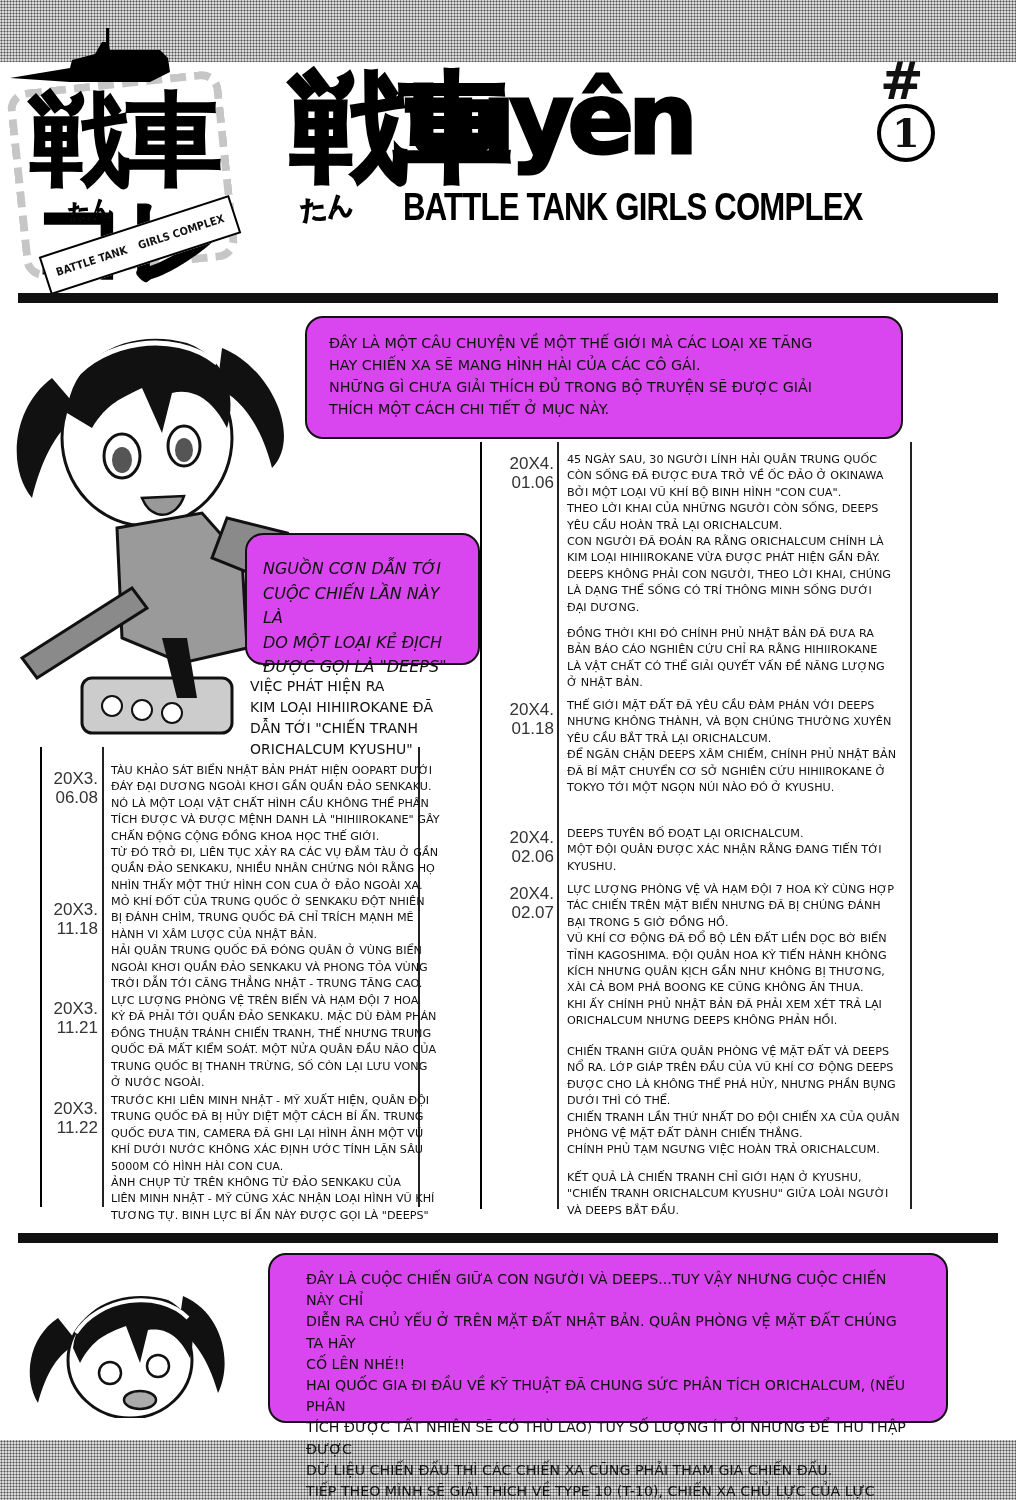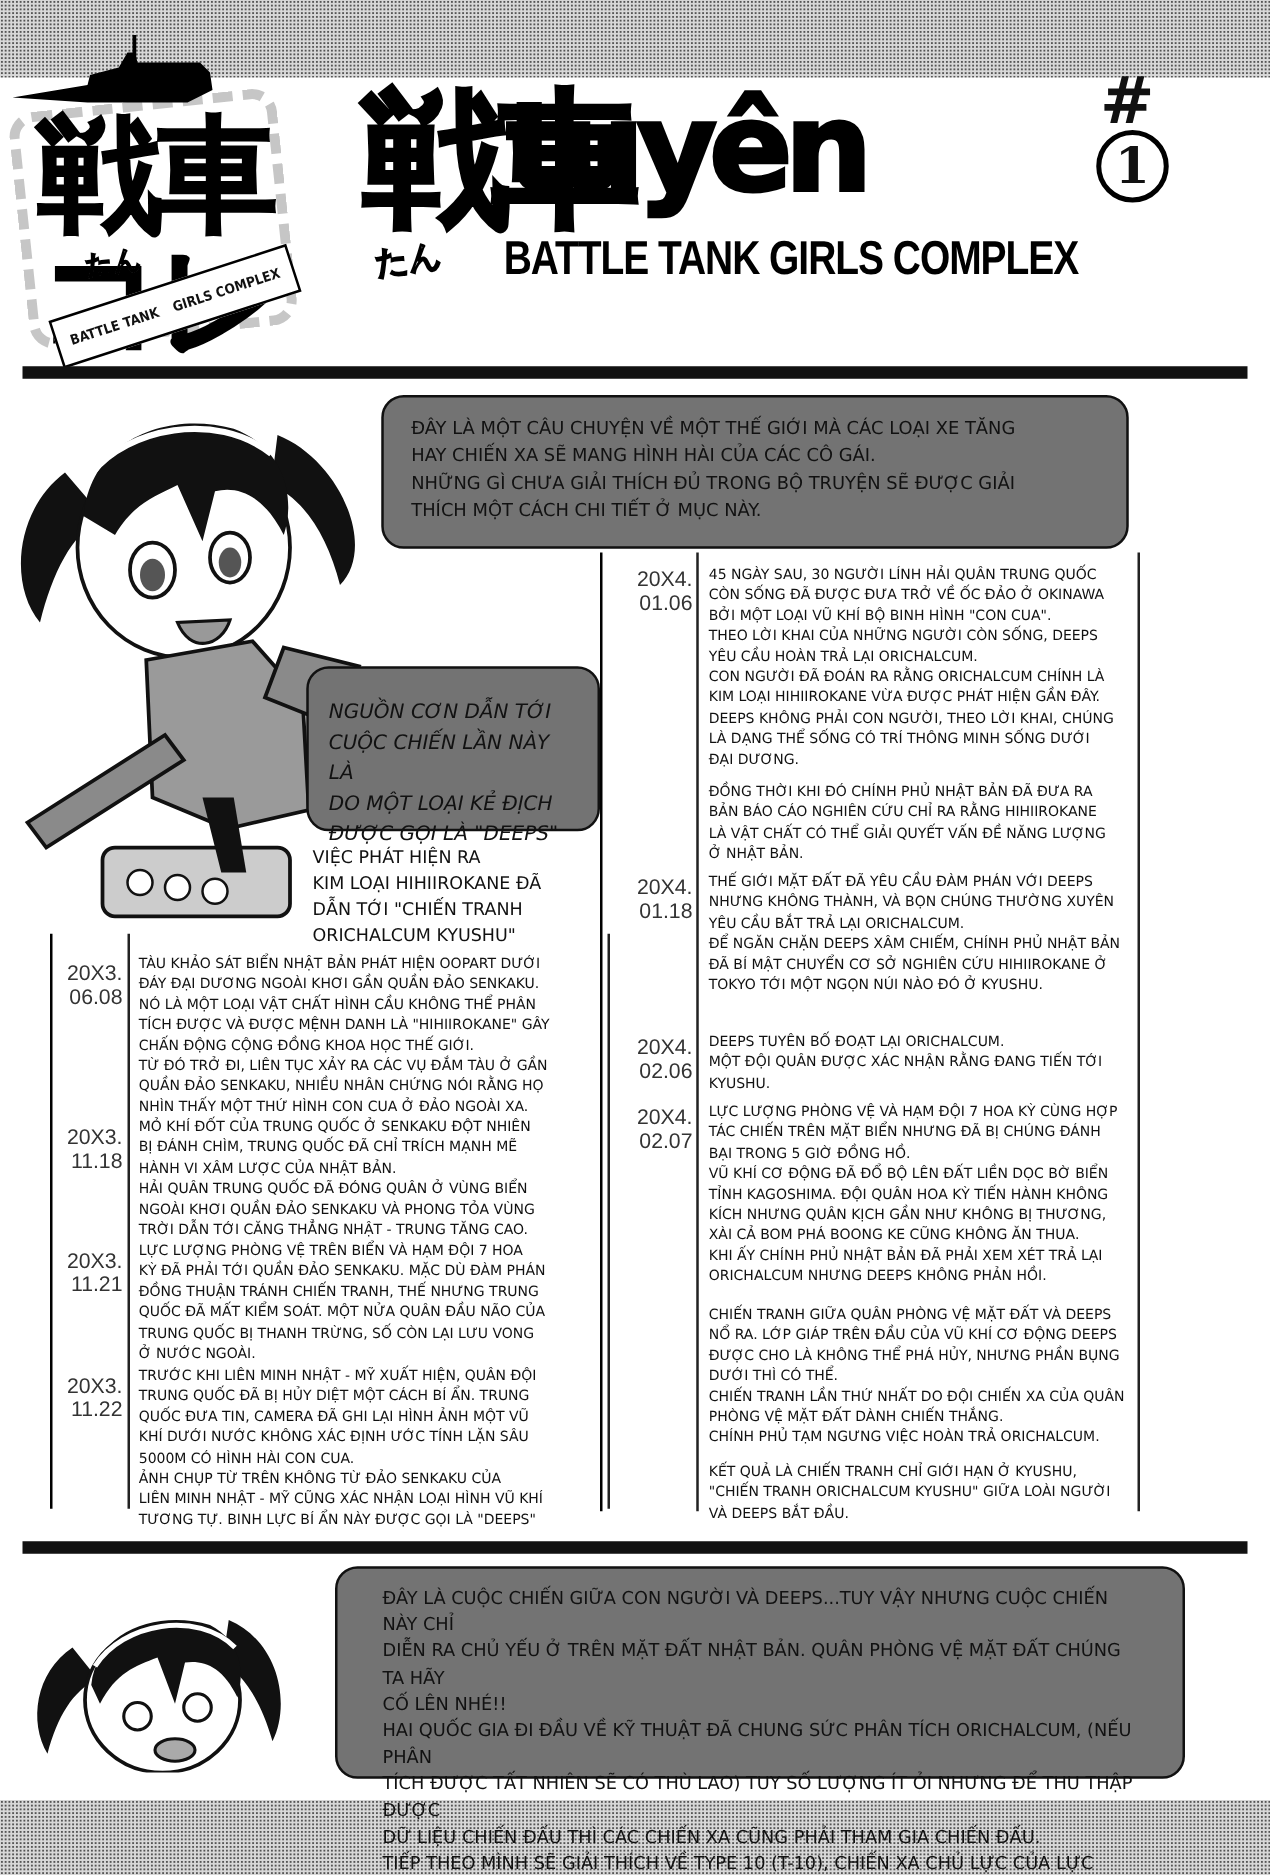--- a/index.html
+++ b/index.html
@@ -69,37 +69,37 @@
     font-size: 38px; letter-spacing: -1px; transform: scaleX(0.82); transform-origin: left;
     color: #000; white-space: nowrap;
   }
 
   .rule { position: absolute; background: #111; }
   #rule-top { left: 18px; top: 293px; width: 980px; height: 10px; }
   #rule-bottom { left: 18px; top: 1233px; width: 980px; height: 10px; }
 
   
   .bubble {
-    position: absolute; border: 2.5px solid #111; border-radius: 18px; background: #737373;
+    position: absolute; border: 2.5px solid #111; border-radius: 18px; background: #d946ef;
     font-family: "DejaVu Sans", sans-serif; text-transform: uppercase; color: #111;
   }
   .bubble p { white-space: pre-line; }
   #bubble-intro { left: 305px; top: 316px; width: 598px; height: 123px; padding: 14px 22px; font-size: 14.3px; line-height: 22px; }
   #bubble-origin { left: 245px; top: 533px; width: 235px; height: 132px; padding: 22px 16px; font-size: 16px; line-height: 24.5px; font-style: italic; }
   #bubble-outro { left: 245px; top: 1253px; width: 680px; height: 170px; padding: 14px 36px; font-size: 14.2px; line-height: 21.2px; margin-left: 23px; }
   .tail { position: absolute; width: 0; height: 0; }
 
   .caption-center {
     position: absolute; left: 250px; top: 676px; width: 230px; text-align: left;
     font-size: 14px; line-height: 21px; text-transform: uppercase; white-space: pre-line;
   }
 
   
   .timeline { position: absolute; border-left: 2px solid #000000; border-right: 2px solid #222; }
-  #timeline-left { left: 40px; top: 747px; width: 448px; height: 460px; padding-left: 32px; }
+  #timeline-left { left: 40px; top: 747px; width: 380px; height: 460px; padding-left: 32px; }
   #timeline-right { left: 480px; top: 442px; width: 432px; height: 767px; }
   .tl-divider { position: absolute; top: 0; bottom: 0; width: 2px; background: #222; }
   #timeline-left .tl-divider { left: 60px; }
   #timeline-right .tl-divider { left: 75px; }
   .tl-entry { position: absolute; left: 0; right: 0; }
   .tl-date {
     position: absolute; left: 4px; font-family: "Liberation Sans", sans-serif; font-size: 17px;
     line-height: 19px; color: #333; white-space: pre; text-align: right;
   }
   #timeline-left .tl-date { width: 52px; }

